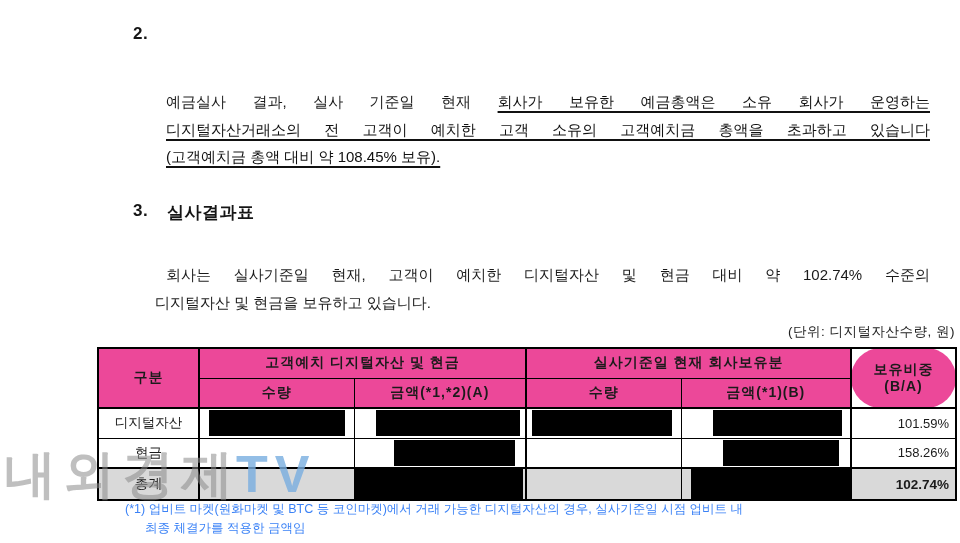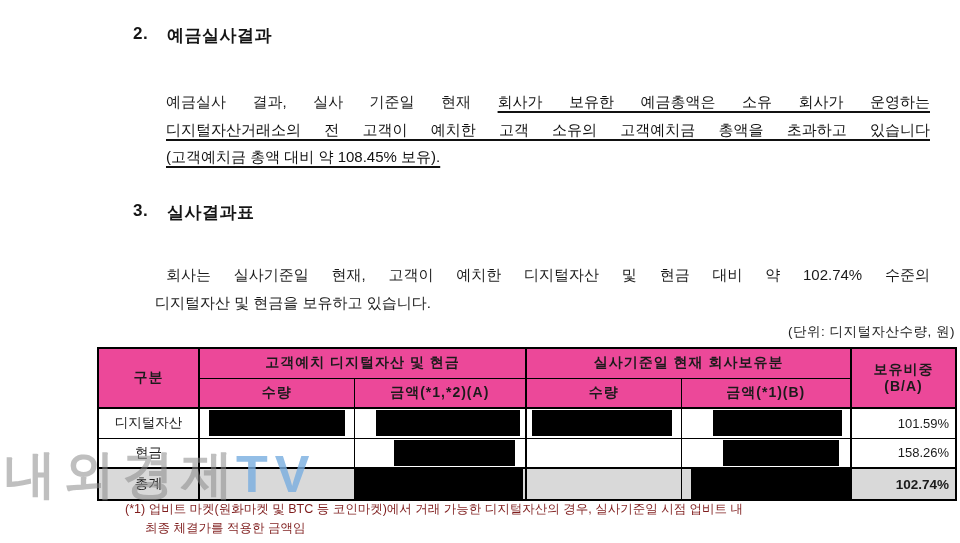--- a/index.html
+++ b/index.html
@@ -71,29 +71,29 @@
   }
   table.audit .hdr-split { border-bottom-width: 2px; }
   table.audit .grp-l { border-left-width: 2px; }
   table.audit tr.total-row td { background: #d9d9d9; border-top-width: 2px; border-bottom-width: 2px; }
   table.audit tr.total-row .label { font-weight: normal; font-size: 14px; }
   .ratio-cell { text-align: right !important; padding-right: 6px !important; font-size: 13px; background:#fff;margin-left:40px; }
   tr.total-row .ratio-cell { font-weight: bold; font-size: 13.5px; background:#d9d9d9; }
   .cell-flex { display: flex; align-items: center; height: 100%; }
   .bar { background: #000; height: 26px; flex: 1; }
   .bar.full { height: 30px; }
-  .two-line { line-height: 17px; padding-top: 2px; }
+  .two-line { line-height: 17px; padding-top: 2px; border-radius: 30px; }
 
   
   .footnote {
     position: absolute;
     top: 500px; left: 125px;
     width: 810px;
     font-size: 12.5px;
-    color: #7f1d1d;
+    color: #3b82f6;
   }
   .footnote .fline { line-height: 18.5px; }
   .footnote .fline2 { margin-left: 20px; }
 
   
   .watermark {
     position: absolute;
     top: 444px; left: 4px;
     font-size: 52px;
     font-weight: bold;
@@ -105,21 +105,20 @@
   .wm-gray { opacity: 0.55; }
   .wm-blue { opacity: 0.8; margin-left: -4px; text-align: center; }
 </style>
 </head>
 <body>
 
 <div class="page">
 
   <div class="sec-heading" style="top:24px; left:133px;">
     <span class="num">2.</span>
-    <span>예금실사결과</span>
   </div>
 
   <div class="para" style="top:88px; left:166px; width:764px;">
     <div class="pline just">
       <span>예금실사 결과, 실사 기준일 현재 </span><span class="bold-u">회사가 보유한 예금총액은 소유 회사가 운영하는</span>
     </div>
     <div class="pline just">
       <span class="bold-u">디지털자산거래소의 전 고객이 예치한 고객 소유의 고객예치금 총액을 초과하고 있습니다</span>
     </div>
     <div class="pline">

